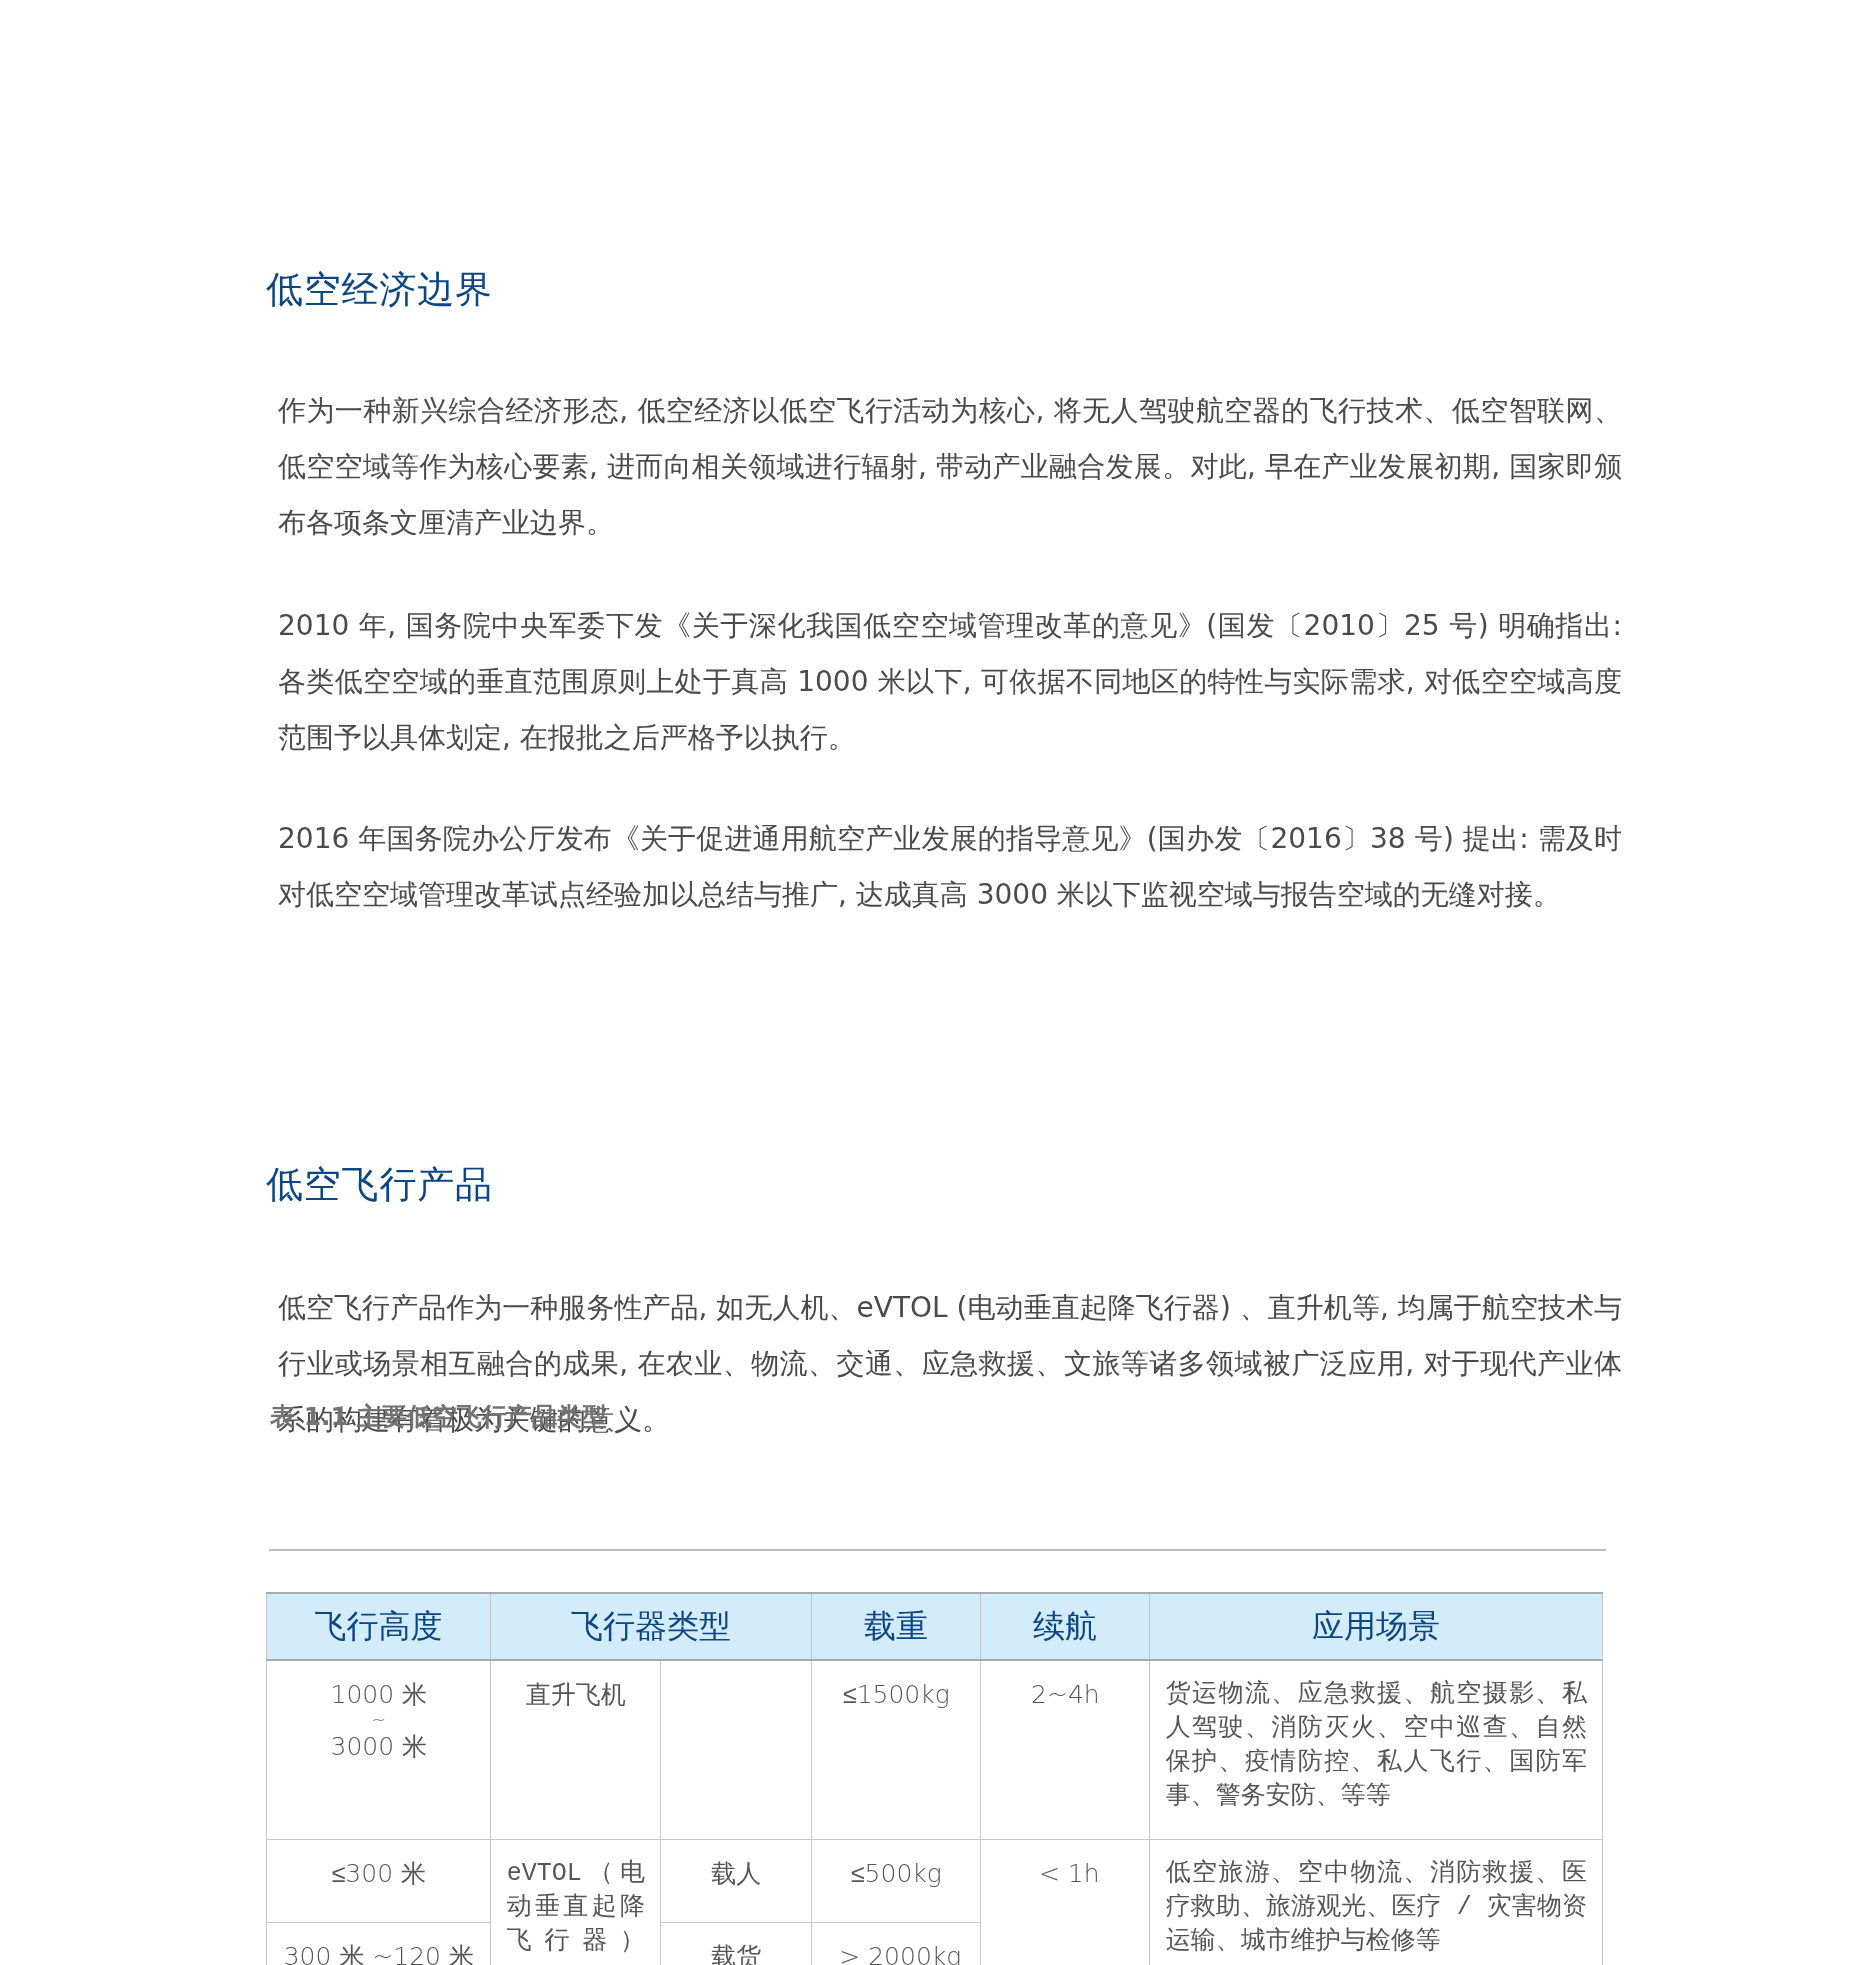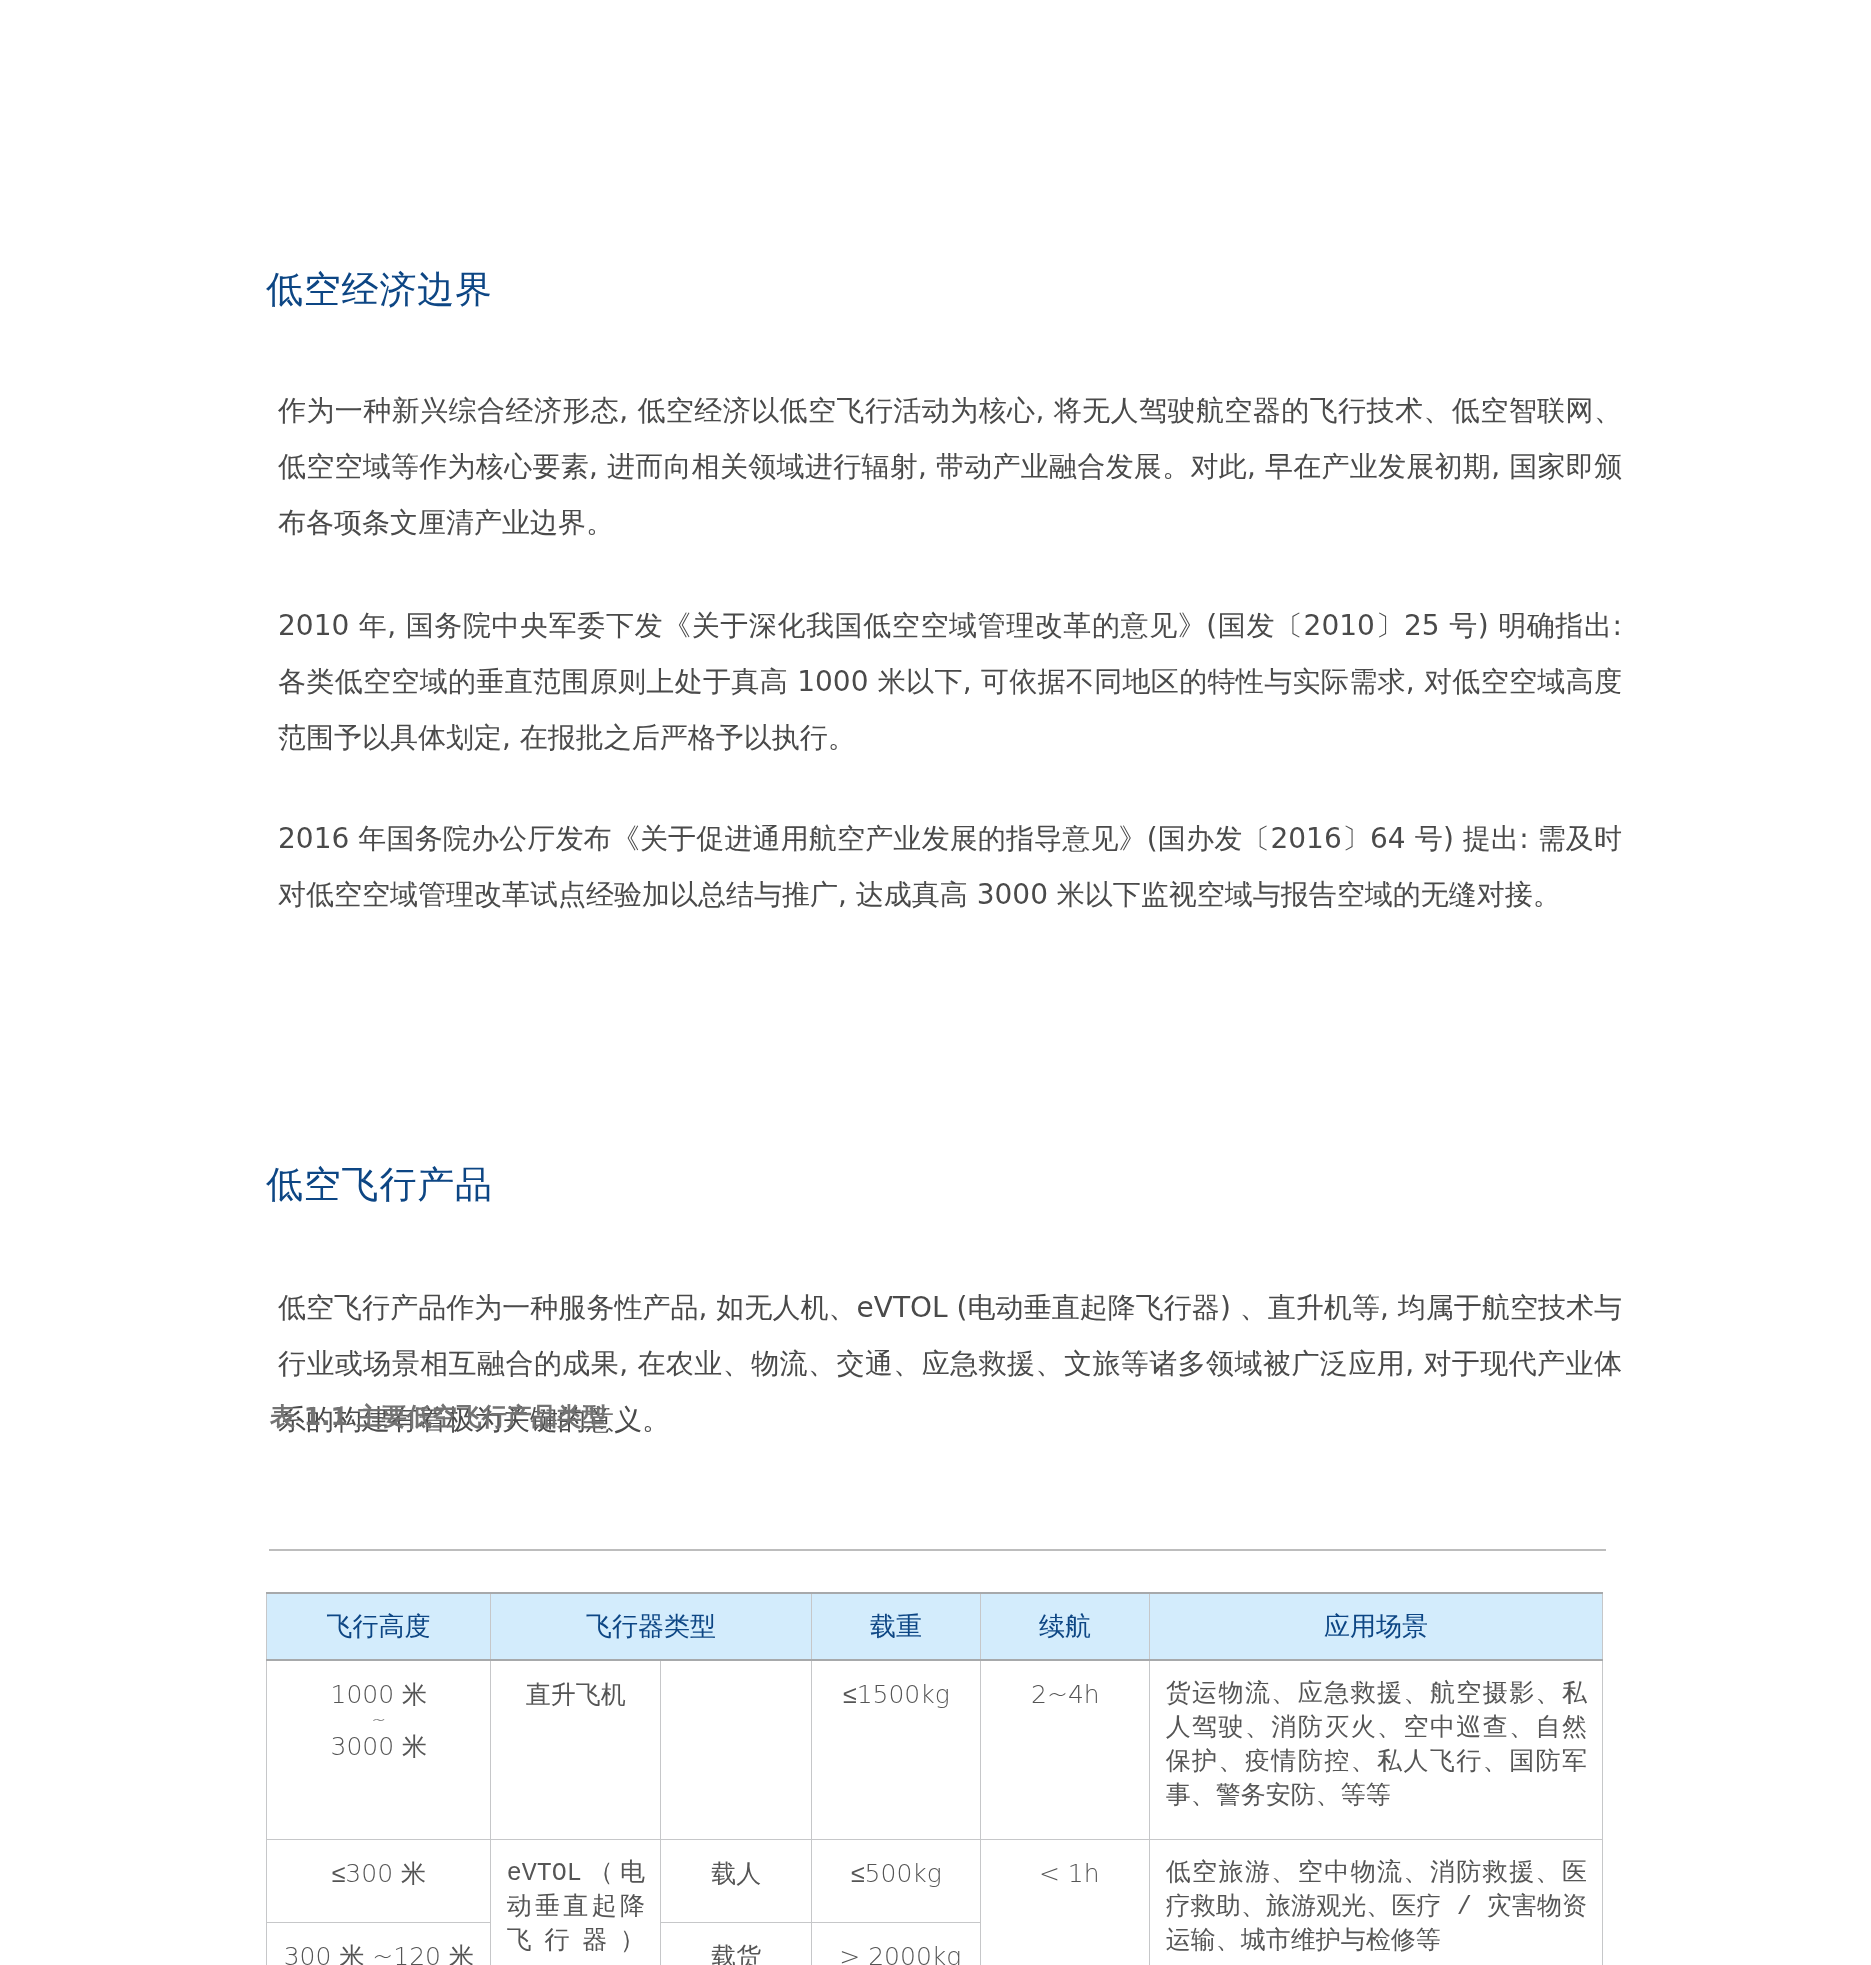--- a/index.html
+++ b/index.html
@@ -6,35 +6,35 @@
   body { width: 1872px; height: 2540px; position: relative; overflow: hidden;
          font-family: "DejaVu Sans", "Liberation Sans", sans-serif; }
   .page { position: absolute; left: 0; top: 0; width: 1872px; height: 2540px; background: #fff; }
   .h2 { position: absolute; left: 266px; color: #0d4684; font-size: 37px; font-weight: 500; line-height: 47px; letter-spacing: 0.8px; margin: 0; }
   .para { position: absolute; left: 266px; width: 1344px; color: #4a4a4a; font-size: 28px; line-height: 56px; margin: 12px; text-align: justify; text-align-last: left; }
   .caption { position: absolute; left: 270px; top: 1399px; color: #737373; font-size: 25px; font-weight: bold; line-height: 35px; margin: 0; }
   .cap-rule { position: absolute; left: 269px; top: 1549px; width: 1337px; height: 2px; background: #bdbdbd; }
   table.prod { position: absolute; left: 266px; top: 1592px; width: 1336px; border-collapse: collapse; table-layout: fixed;
                border-top: 2.4px solid #a7a9ab; border-bottom: 2.4px solid #bfc0c2; }
   table.prod th, table.prod td { border: 1.2px solid #c6c7c9; }
-  table.prod th { background: #d3ecfc; color: #0d4684; font-size: 26px; font-weight: normal; height: 65px; text-align: center; vertical-align: middle; padding: 0; }
+  table.prod th { background: #d3ecfc; color: #0d4684; font-size: 32px; font-weight: normal; height: 65px; text-align: center; vertical-align: middle; padding: 0; }
   table.prod thead tr { border-bottom: 2.4px solid #a7a9ab; }
   table.prod td { color: #555555; font-size: 25px; font-weight: 300; line-height: 34px; vertical-align: top; padding: 17.3px 15px 7.9px 15.7px; text-align: center; word-break: break-all; }
   table.prod td.justify { text-align: justify; text-align-last: left; font-family: Liberation Mono, monospace; }
 </style>
 </head>
 <body>
 
 <div class="page">
 
   <h2 class="h2" style="top:266px;">低空经济边界</h2>
 
   <p class="para" style="top:371px;">作为一种新兴综合经济形态, 低空经济以低空飞行活动为核心, 将无人驾驶航空器的飞行技术、低空智联网、低空空域等作为核心要素, 进而向相关领域进行辐射, 带动产业融合发展。对此, 早在产业发展初期, 国家即颁布各项条文厘清产业边界。</p>
   <p class="para" style="top:586px;">2010 年, 国务院中央军委下发《关于深化我国低空空域管理改革的意见》(国发〔2010〕25 号) 明确指出: 各类低空空域的垂直范围原则上处于真高 1000 米以下, 可依据不同地区的特性与实际需求, 对低空空域高度范围予以具体划定, 在报批之后严格予以执行。</p>
-  <p class="para" style="top:799px;">2016 年国务院办公厅发布《关于促进通用航空产业发展的指导意见》(国办发〔2016〕64 号) 提出: 需及时对低空空域管理改革试点经验加以总结与推广, 达成真高 3000 米以下监视空域与报告空域的无缝对接。</p>
+  <p class="para" style="top:799px;">2016 年国务院办公厅发布《关于促进通用航空产业发展的指导意见》(国办发〔2016〕38 号) 提出: 需及时对低空空域管理改革试点经验加以总结与推广, 达成真高 3000 米以下监视空域与报告空域的无缝对接。</p>
 
   <h2 class="h2" style="top:1161px;">低空飞行产品</h2>
 
   <p class="para" style="top:1268px;">低空飞行产品作为一种服务性产品, 如无人机、eVTOL (电动垂直起降飞行器) 、直升机等, 均属于航空技术与行业或场景相互融合的成果, 在农业、物流、交通、应急救援、文旅等诸多领域被广泛应用, 对于现代产业体系的构建有着极为关键的意义。</p>
 
   <p class="caption">表 1.1 主要低空飞行产品类型</p>
   <div class="cap-rule"></div>
 
   <table class="prod">
     <colgroup>

